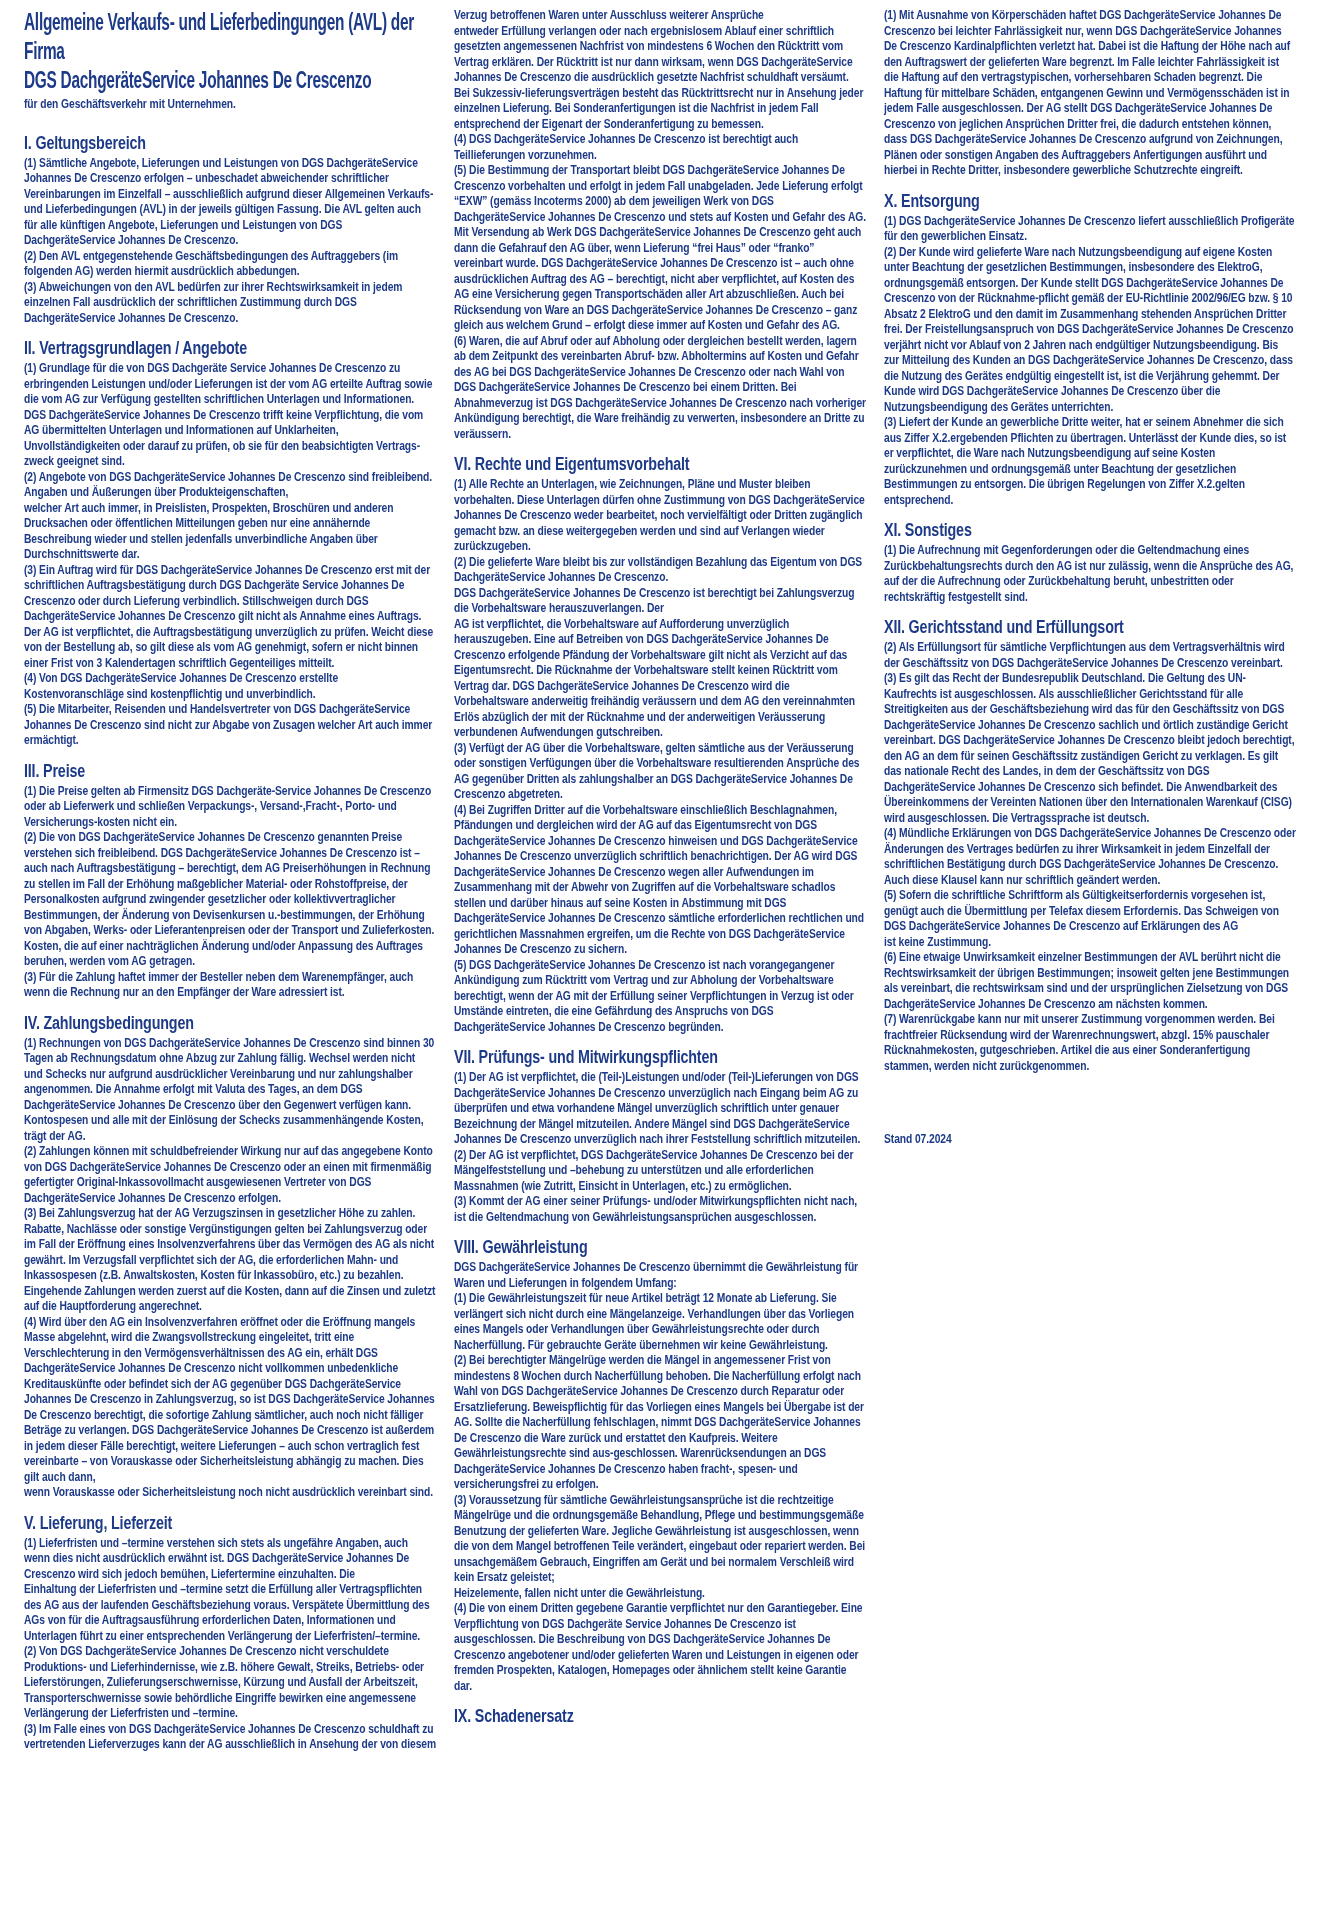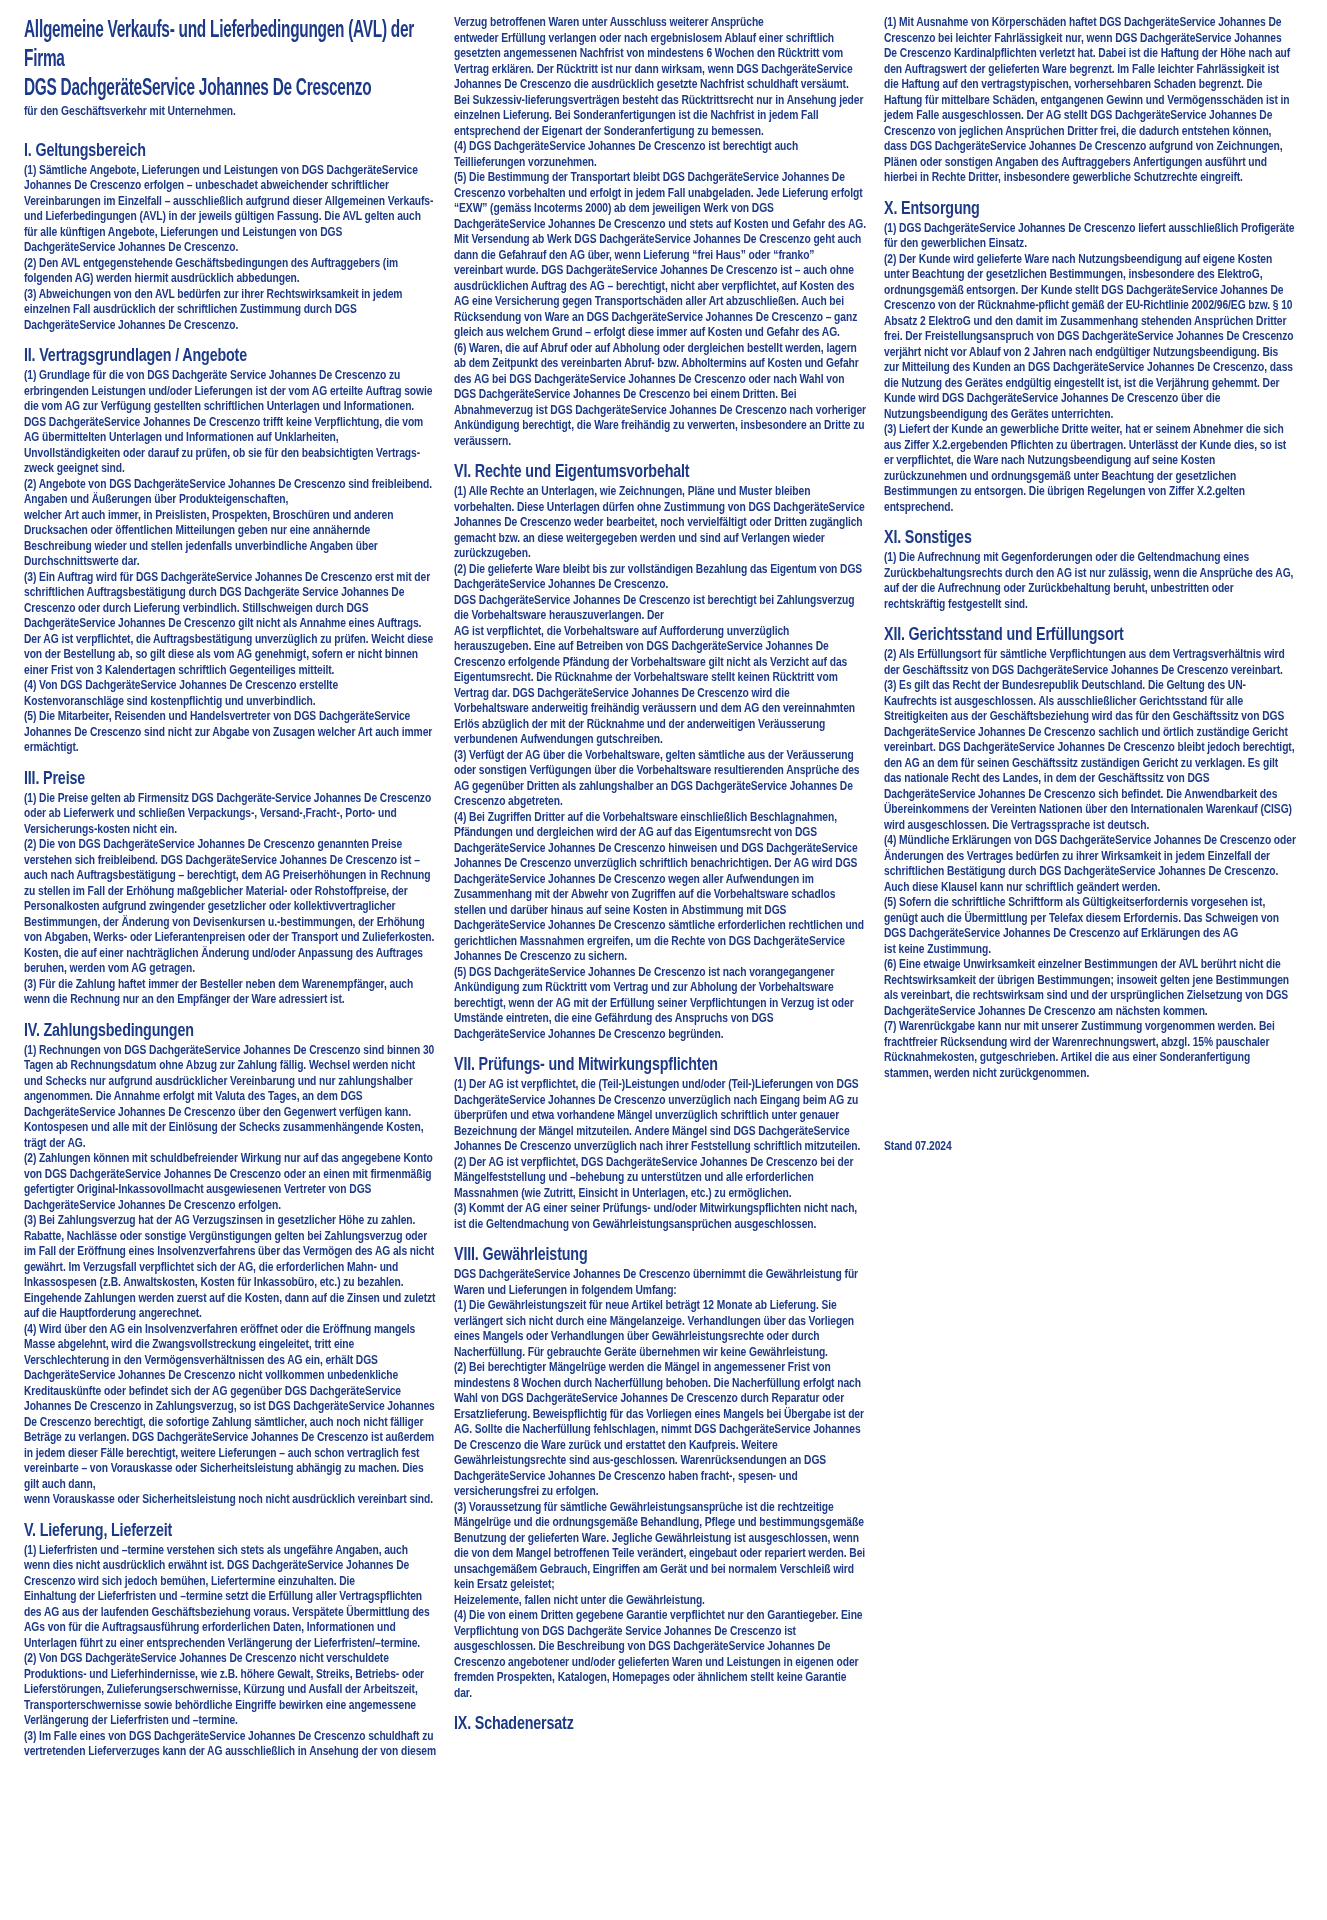--- a/index.html
+++ b/index.html
@@ -1,21 +1,21 @@
 <!DOCTYPE html>
 <html><head>
 <meta charset="utf-8">
 <style>
   html,body{margin:0;padding:0}
   body{
     width:1327px;height:1920px;overflow:hidden;background:#ffffff;
     font-family:"Liberation Sans","DejaVu Sans",sans-serif;
     font-weight:bold;color:#1d3a88;
   }
-  .page{display:flex;gap:18px;padding:15px 20px 0 24px;box-sizing:border-box}
+  .page{display:flex;gap:18px;padding:8px 20px 0 24px;box-sizing:border-box}
   .col{width:412px;flex:0 0 412px}
   .stretch{width:504px;transform:scaleX(0.8175);transform-origin:0 0}
   .tstretch{width:615px;transform:scaleX(0.8197);transform-origin:0 0;margin-bottom:2px}
   .doc-title{font-size:23px;line-height:29px;margin:0;letter-spacing:-0.4px}
   .doc-subtitle{font-size:12.6px;line-height:15.5px;margin:0 0 20px 0;letter-spacing:-0.1px}
   .sec{font-size:17.5px;line-height:20px;margin:12px 0 3px 0;letter-spacing:-0.2px}
   .para{font-size:12.6px;line-height:15.5px;margin:0;white-space:pre-line;letter-spacing:-0.1px}
   .stand{margin-top:58px}
 </style>
 </head>

